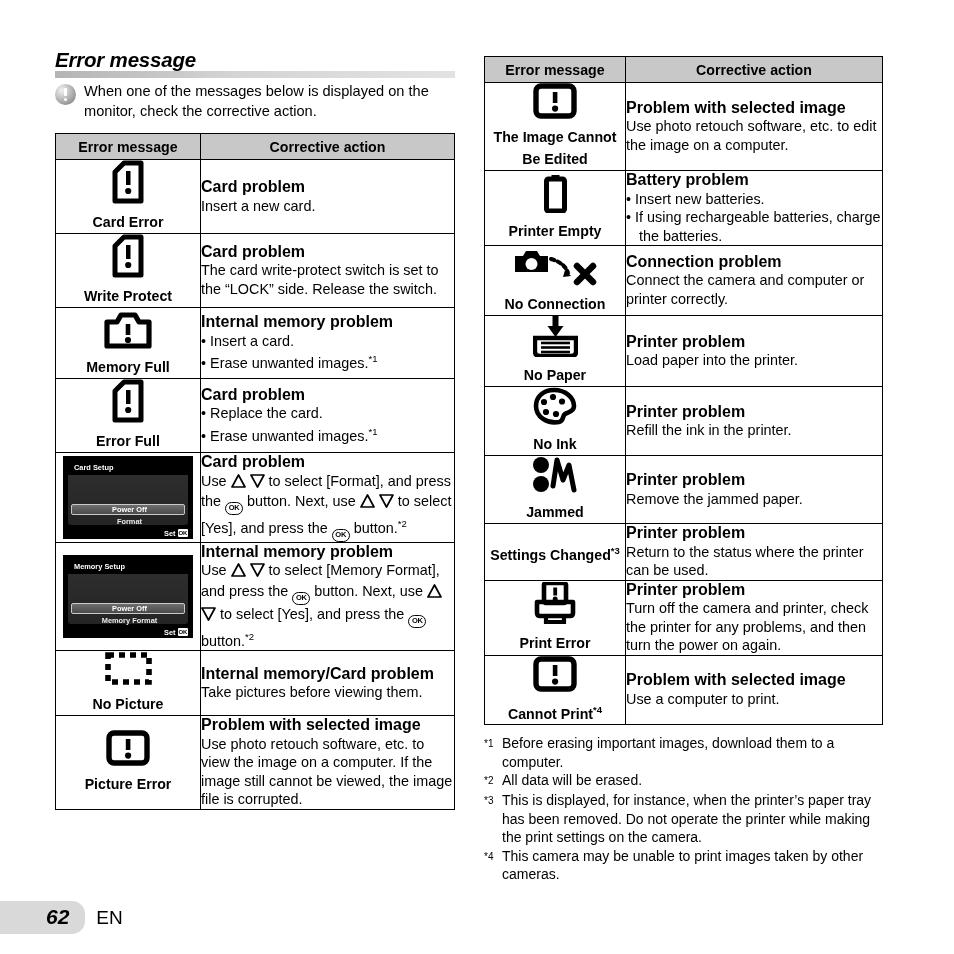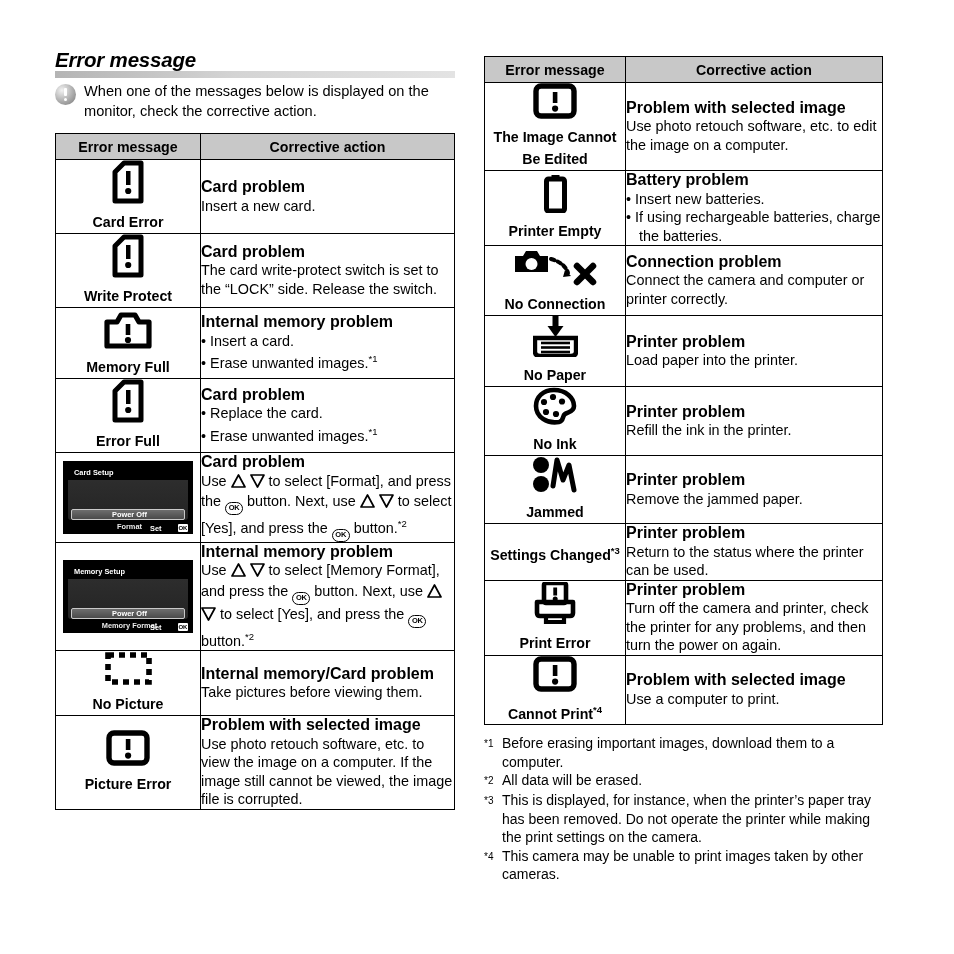--- a/index.html
+++ b/index.html
@@ -77,21 +77,21 @@
   .act-title { font-size:16px; font-weight:bold; line-height:18.5px; }
   .act-body  { font-size:14.4px; line-height:18.5px; }
   .act-body .bul { display:block; padding-left:13px; text-indent:-13px; }
   sup.fn { font-size:9.5px; vertical-align:super; font-weight:inherit; }
 
   
   .ico { display:inline-block; line-height:0; }
 
   
   .lcd {
-    width:130px; height:73px;
+    width:130px; height:83px;
     background:#000;
     margin:2px auto 2px auto;
     position:relative;
     font-family:"Liberation Sans", sans-serif;
     overflow:hidden;
   }
   .lcd-inner {
     position:absolute; left:5px; top:4px; right:5px; bottom:14px;
     background:#2b2b2b; border-radius:3px;
     background:linear-gradient(to bottom,#3a3a3a 0%,#2e2e2e 20%,#242424 100%);
@@ -108,21 +108,21 @@
     padding-left:3px;
   }
   .lcd-row.sel {
     background:linear-gradient(to bottom,#6e6e6e,#4a4a4a);
     border:1px solid #c9c9c9; border-radius:2px;
     color:#fff;
   }
   .lcd-set {
     position:absolute; right:5px; bottom:1px;
     color:#fff; font-size:7.4px; font-weight:bold;
-    display:flex; align-items:center; gap:16px;
+    display:flex; align-items:center; gap:2px;
   }
   .lcd-ok {
     display:inline-block; background:#fff; color:#000;
     font-size:6px; font-weight:bold; line-height:8px;
     padding:0 1px; border-radius:1px; letter-spacing:-0.3px;
   }
 
   
   .footnotes { margin-top:9px; font-size:14px; line-height:18.6px; }
   .fn-item { display:flex; gap:4px; margin-bottom:0px; }
@@ -446,14 +446,18 @@
           <span class="fn-mark">*3</span>
           <span class="fn-text">This is displayed, for instance, when the printer’s paper tray has been removed. Do not operate the printer while making the print settings on the camera.</span>
         </div>
         <div class="fn-item">
           <span class="fn-mark">*4</span>
           <span class="fn-text">This camera may be unable to print images taken by other cameras.</span>
         </div>
       </div>
   </div>
 
+  <div class="pg-foot">
+    <span class="pg-num">62</span>
+    <span class="pg-lang">EN</span>
+  </div>
 
 </div>
 
 </body></html>

